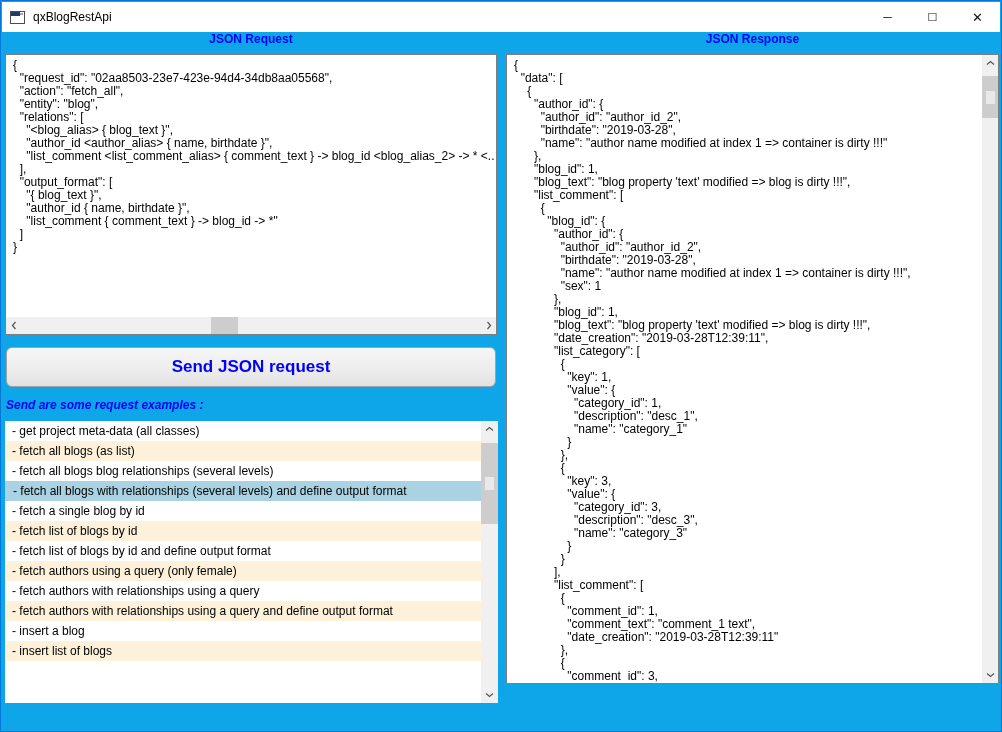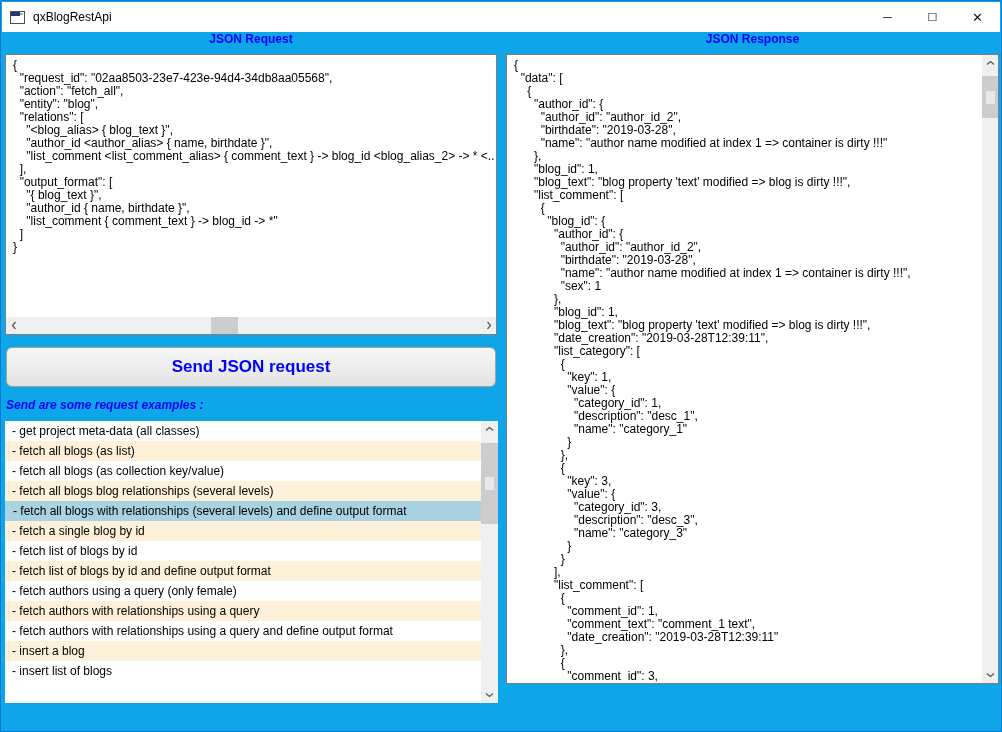--- a/index.html
+++ b/index.html
@@ -132,21 +132,20 @@
   </div>
 
   <div class="send-button">Send JSON request</div>
 
   <div class="examples-label">Send are some request examples :</div>
 
   <div class="example-list">
     <div class="example-rows">
       <div class="example-row">- get project meta-data (all classes)</div>
       <div class="example-row">- fetch all blogs (as list)</div>
-      <div class="example-row">- fetch all blogs (as collection key/value)</div>
       <div class="example-row">- fetch all blogs blog relationships (several levels)</div>
       <div class="example-row selected">- fetch all blogs with relationships (several levels) and define output format</div>
       <div class="example-row">- fetch a single blog by id</div>
       <div class="example-row">- fetch list of blogs by id</div>
       <div class="example-row">- fetch list of blogs by id and define output format</div>
       <div class="example-row">- fetch authors using a query (only female)</div>
       <div class="example-row">- fetch authors with relationships using a query</div>
       <div class="example-row">- fetch authors with relationships using a query and define output format</div>
       <div class="example-row">- insert a blog</div>
       <div class="example-row">- insert list of blogs</div>

